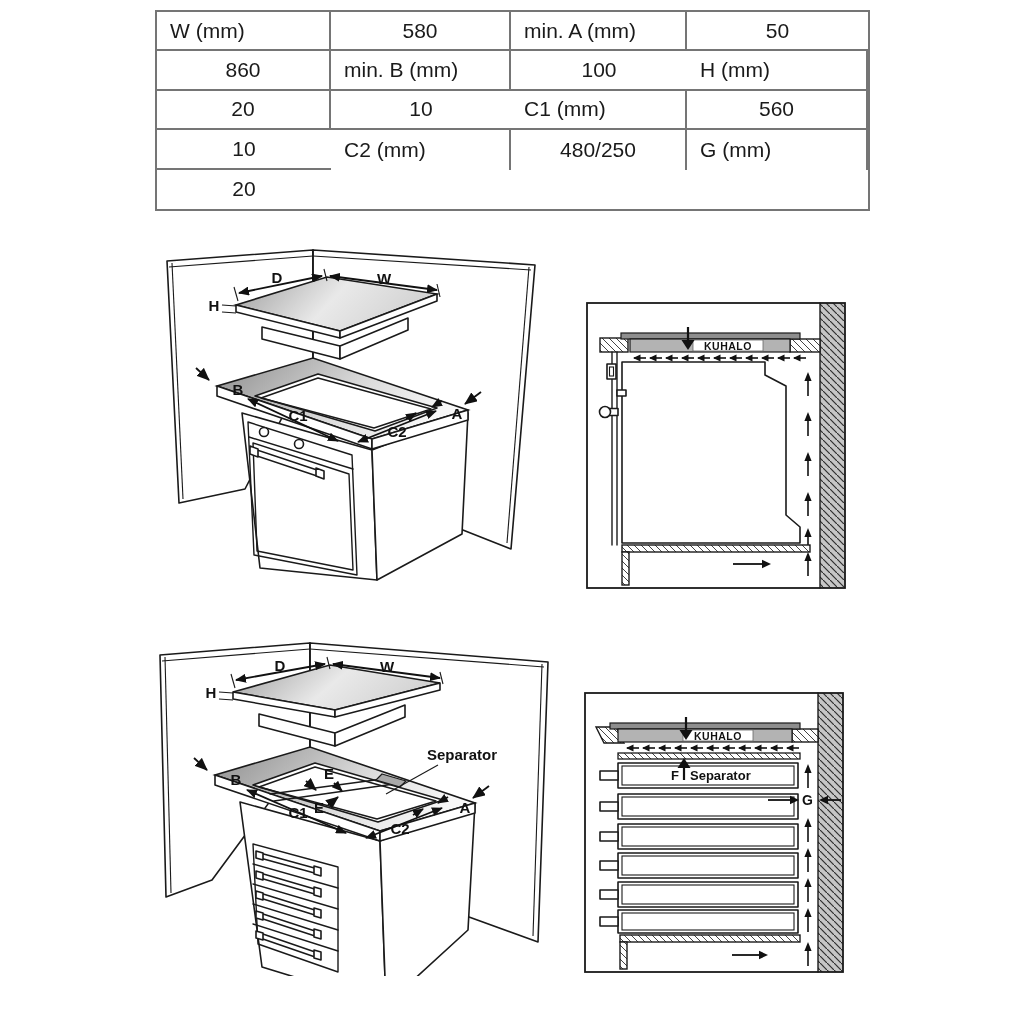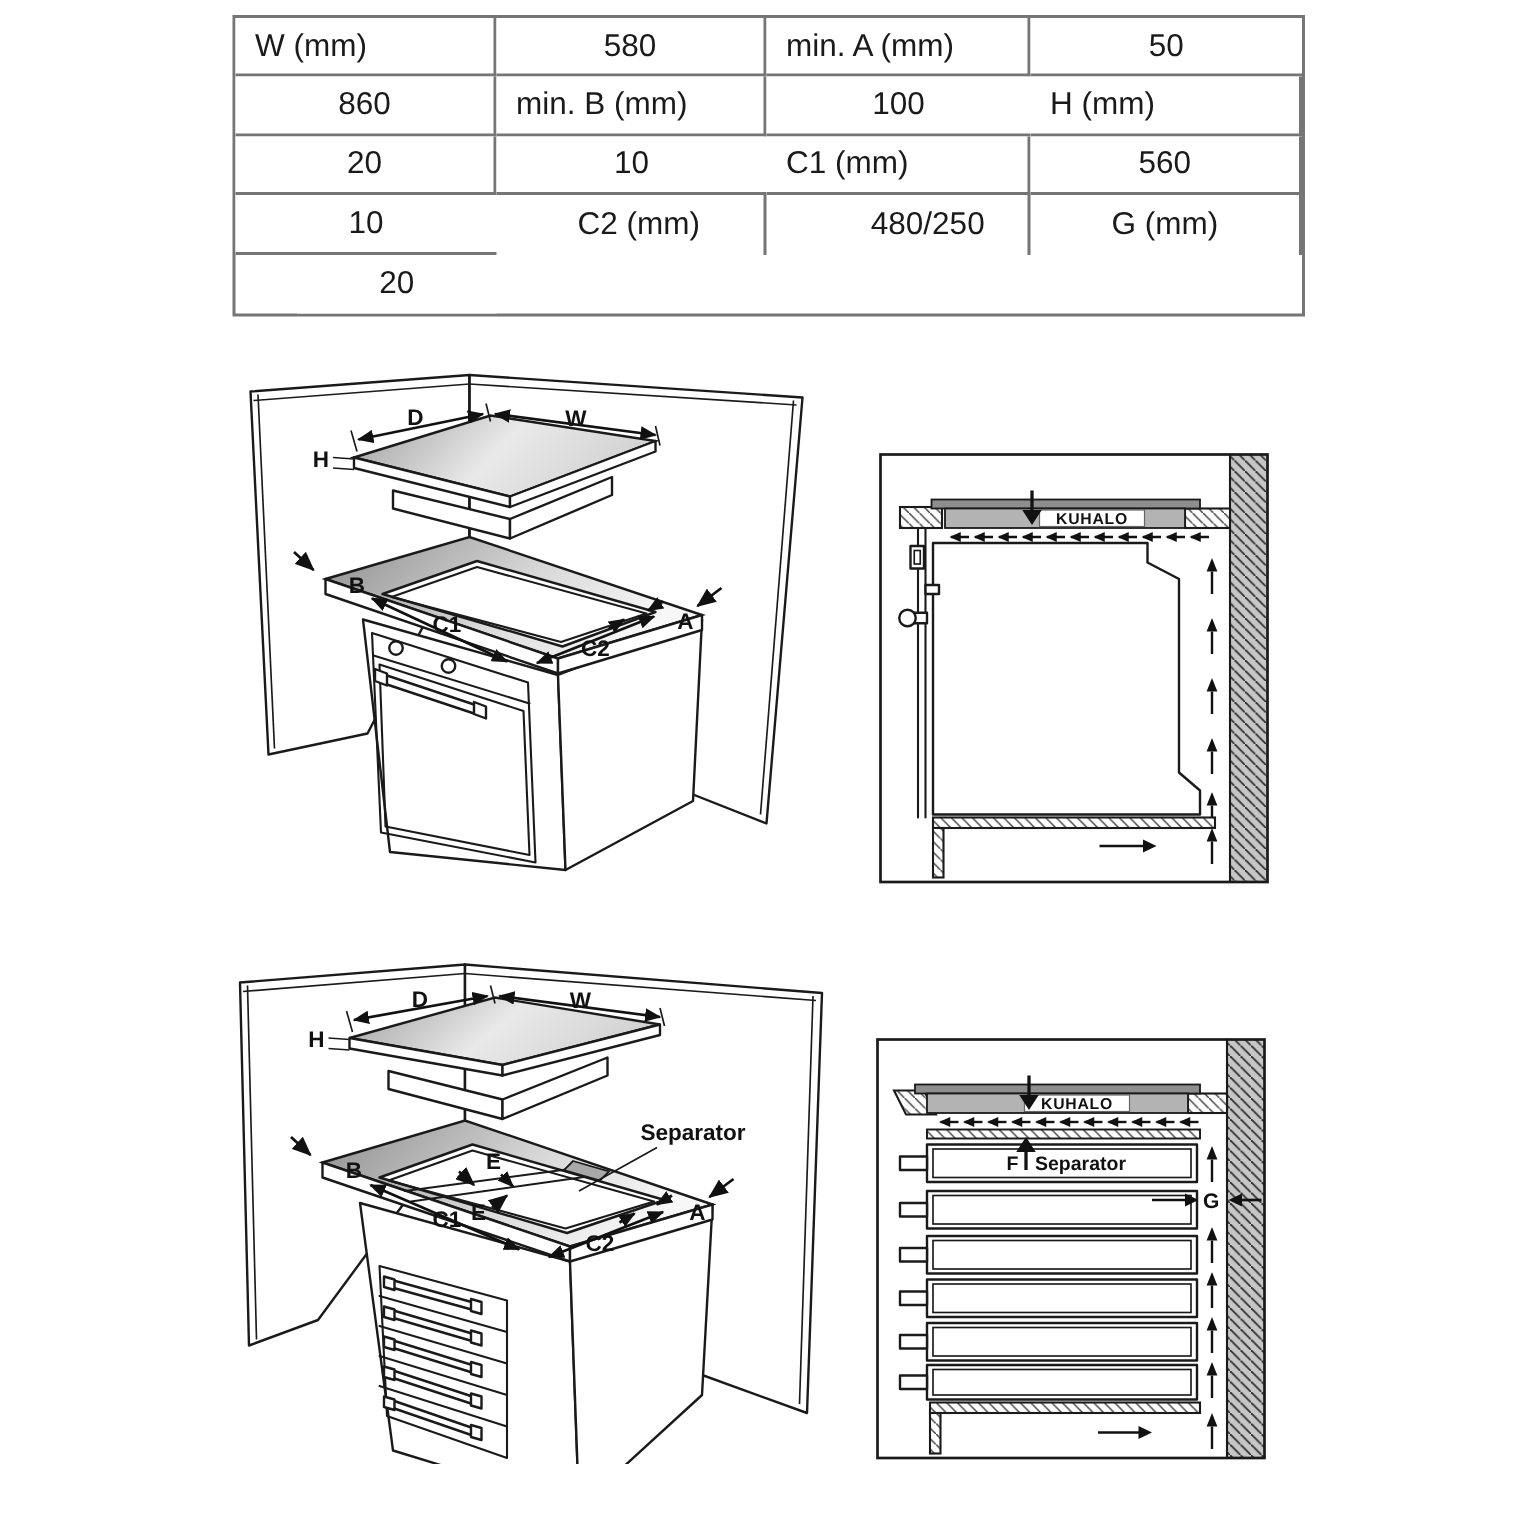--- a/index.html
+++ b/index.html
@@ -7,21 +7,21 @@
         font-family:"Liberation Sans",sans-serif;color:#1a1a1a;}
   
   .spec-table{position:absolute;left:155px;top:10px;width:715px;height:201px;
       border:2px solid #757575;display:grid;box-sizing:border-box;
       grid-template-columns:174px 180px 176px 1fr;grid-auto-rows:1fr;background:#fff;}
   .cell{border-right:2px solid #757575;border-bottom:2px solid #757575;
       display:flex;align-items:center;font-size:21px;box-sizing:border-box;background:#fff;}
   .cell.lab{padding-left:13px;justify-content:flex-start;}
   .cell.val{justify-content:center;}
   .cell.lastcol{border-right:none;text-align:right;}
-  .cell.lastrow{border-bottom:none;margin-left:41px;}
+  .cell.lastrow{border-bottom:none;}
   
   .diag{position:absolute;}
   .wf{fill:#ffffff;stroke:#1a1a1a;stroke-width:1.6;stroke-linejoin:round;}
   .nf{fill:none;stroke:#1a1a1a;stroke-width:1.4;stroke-linejoin:round;stroke-linecap:round;}
   .thin{fill:none;stroke:#1a1a1a;stroke-width:1.1;}
   .dim{fill:none;stroke:#111;stroke-width:1.8;}
   .blk{fill:#111;stroke:none;}
   .lbl{font-family:"Liberation Sans",sans-serif;font-weight:bold;font-size:15px;fill:#111;}
   .lblm{text-anchor:middle;}
   .slbl{font-family:"Liberation Sans",sans-serif;font-weight:bold;font-size:13px;fill:#111;}

